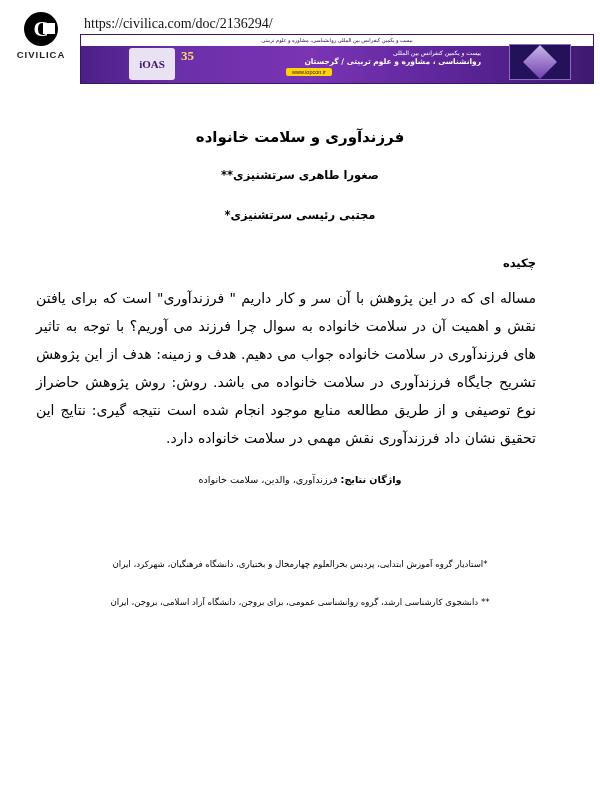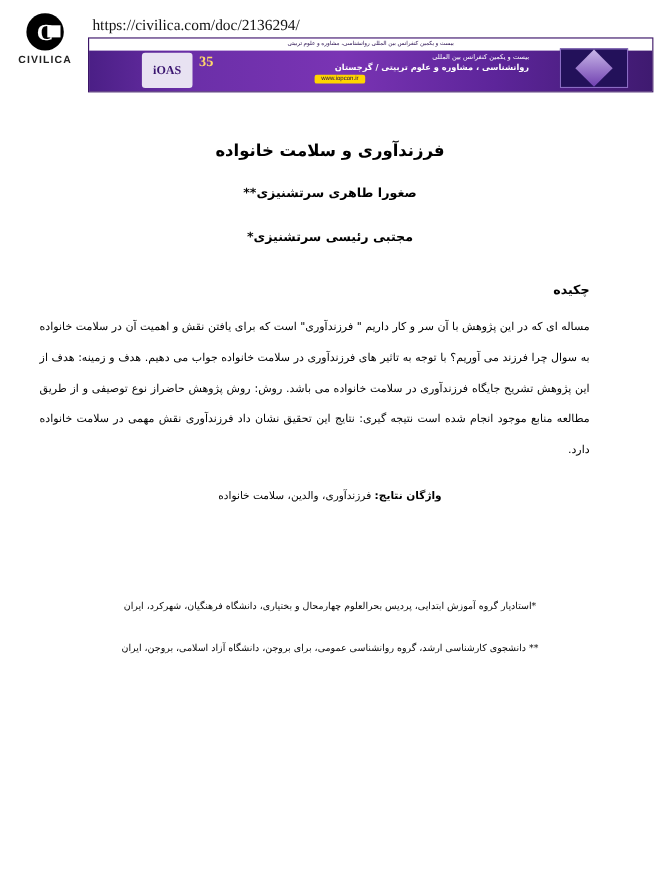--- a/index.html
+++ b/index.html
@@ -246,21 +246,21 @@
     margin-top: 22px;
   }
   .abstract-head {
     margin: 34px 64px 0 64px;
     font-size: 11.5px;
     font-weight: bold;
     text-align: right;
   }
   .abstract-body {
     margin: 14px 64px 0 36px;
-    font-size: 10px;
+    font-size: 14px;
     line-height: 28px;
     text-align: justify;
     text-justify: inter-word;
   }
   .keywords {
     margin: 22px 64px 0 64px;
     font-size: 9.6px;
     text-align: center;
   }
   .keywords b { font-weight: bold; }
@@ -272,21 +272,21 @@
     width: 600px;
     direction: rtl;
     text-align: center;
   }
   .footnote {
     font-size: 8.6px;
     line-height: 16px;
     margin-top: 22px;
     font-family: "DejaVu Sans", sans-serif;
   }
-  .footnote.first { margin-top: 4px; }
+  .footnote.first { margin-top: 16px; }
 </style>
 </head>
 <body>
 
 <div class="page">
 
   <div class="header">
 
     <div class="logo-block">
       <div class="logo-c">

